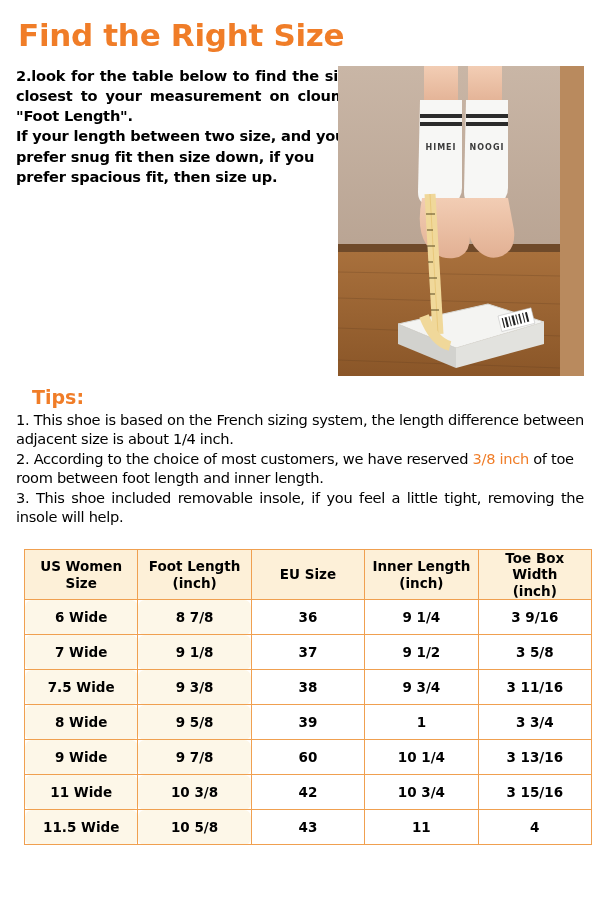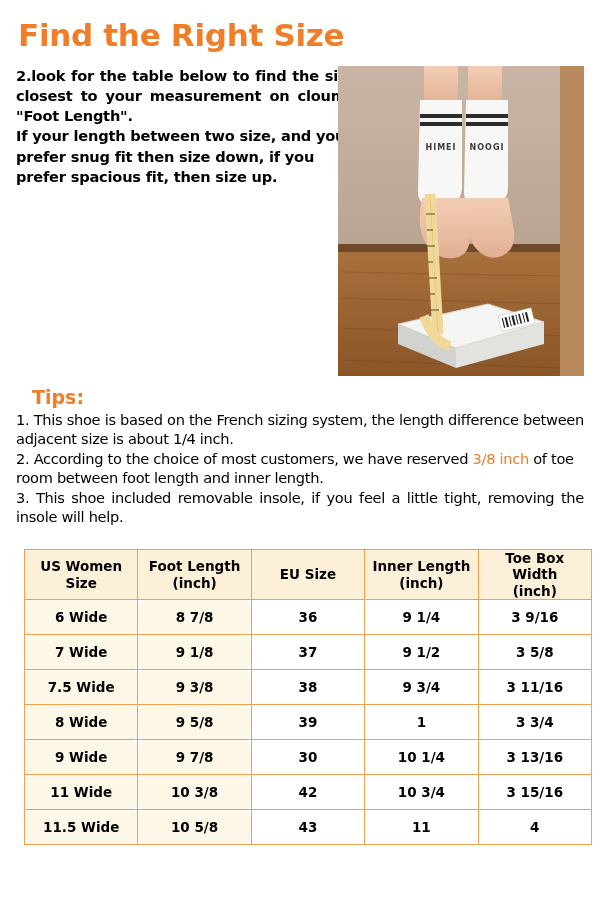--- a/index.html
+++ b/index.html
@@ -254,21 +254,21 @@
       <tr>
         <td class="odd-col">8 Wide</td>
         <td class="odd-col">9 5/8</td>
         <td class="plain">39</td>
         <td class="plain">1</td>
         <td class="plain">3 3/4</td>
       </tr>
       <tr>
         <td class="odd-col">9 Wide</td>
         <td class="odd-col">9 7/8</td>
-        <td class="plain">30</td>
+        <td class="plain">60</td>
         <td class="plain">10 1/4</td>
         <td class="plain">3 13/16</td>
       </tr>
       <tr>
         <td class="odd-col">11 Wide</td>
         <td class="odd-col">10 3/8</td>
         <td class="plain">42</td>
         <td class="plain">10 3/4</td>
         <td class="plain">3 15/16</td>
       </tr>

